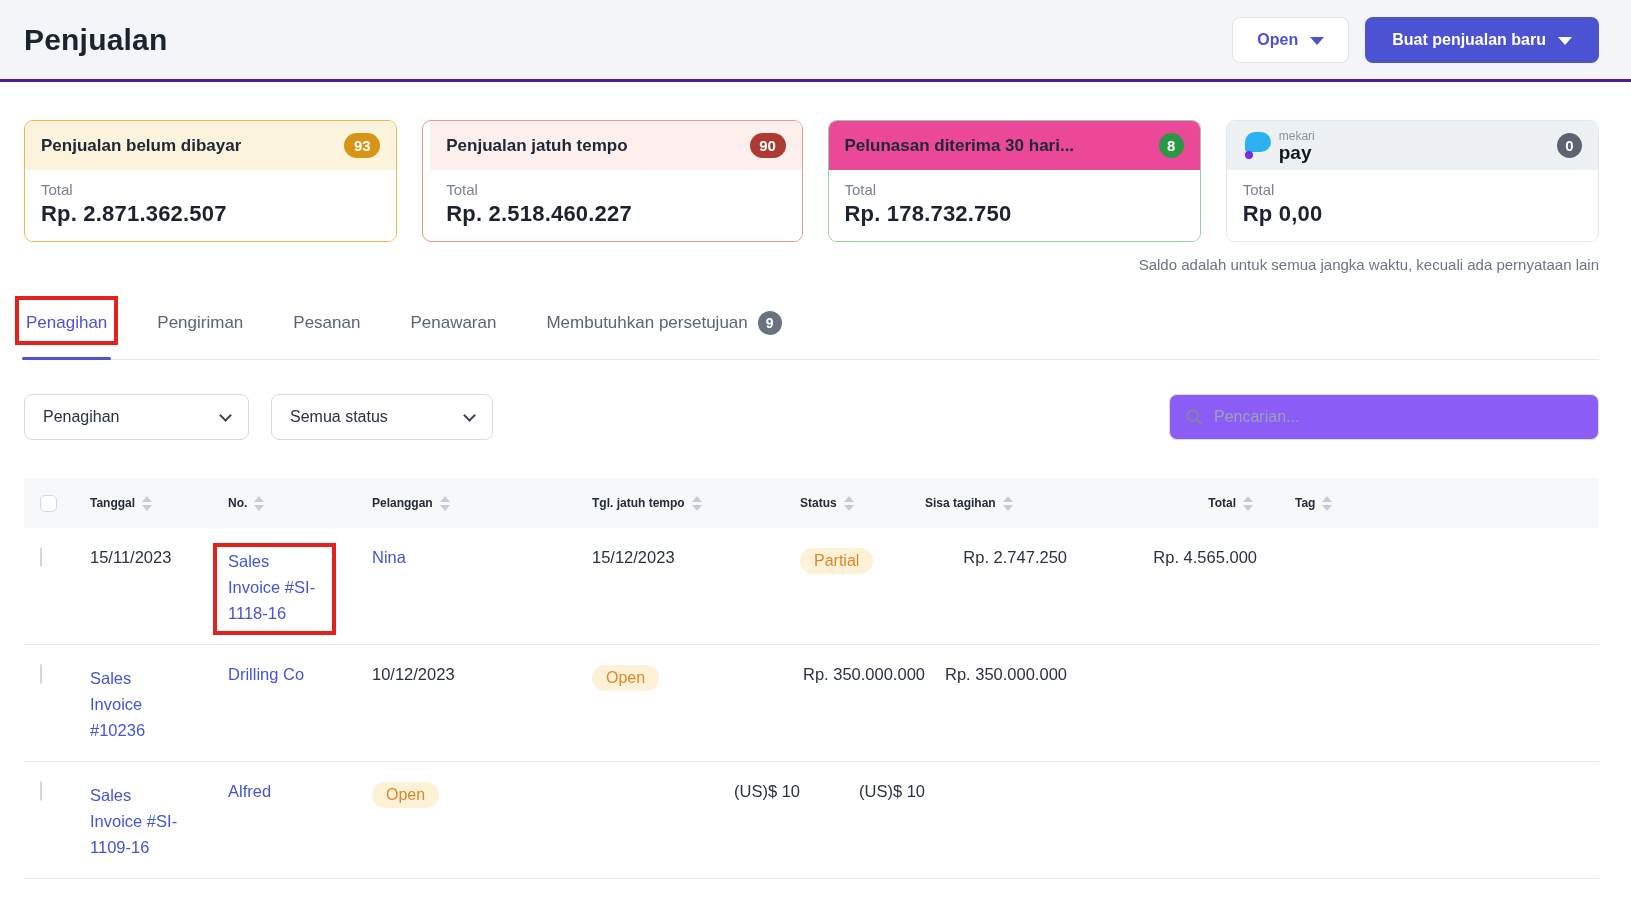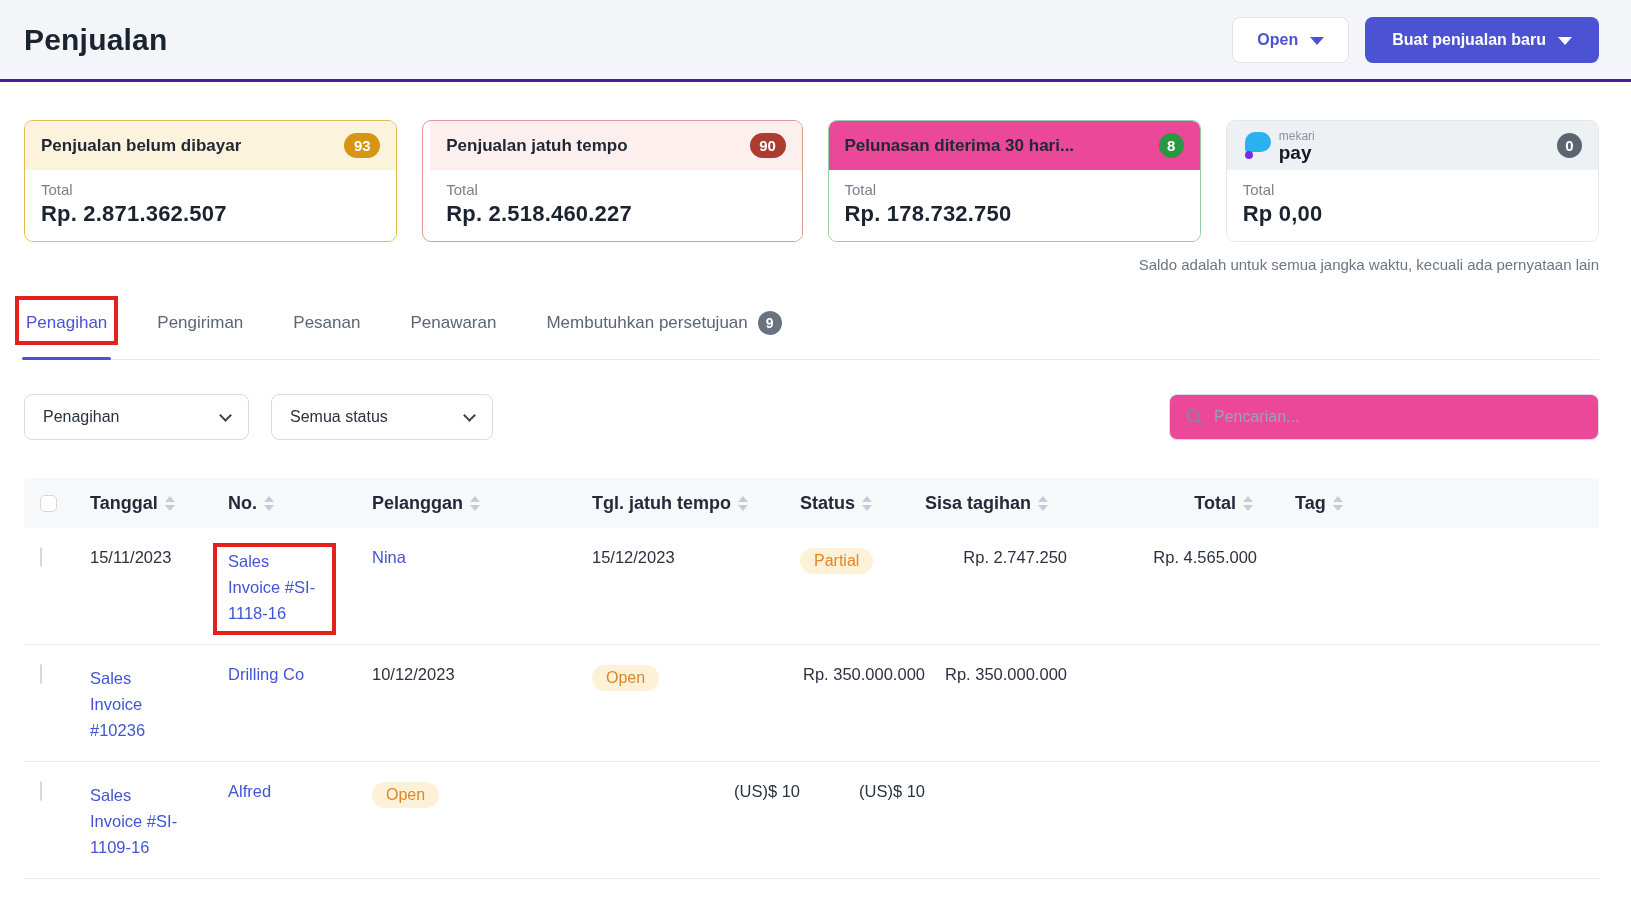--- a/index.html
+++ b/index.html
@@ -66,31 +66,31 @@
   
   .filters { display:flex; align-items:center; margin:34px 32px 0 24px; }
   .select-btn { height:46px; border:1px solid #d8dce2; border-radius:8px; background:#fff;
     display:flex; align-items:center; justify-content:space-between; padding:0 18px;
     font-size:16px; color:#2a3240; cursor:pointer; }
   .select-type { width:225px; margin-right:22px; }
   .select-status { width:222px; }
   .chev { width:9px; height:9px; border-right:2px solid #3c4350; border-bottom:2px solid #3c4350;
     transform:rotate(45deg); margin-top:-4px; }
   .search-wrap { margin-left:auto; width:430px; height:46px; border:1px solid #d8dce2; border-radius:8px;
-    display:flex; align-items:center; padding:0 14px; gap:10px; background:#ec4899; }
+    display:flex; align-items:center; padding:0 14px; gap:10px; background:#8b5cf6; }
   .search-wrap input { border:none; outline:none; font-size:16px; color:#2a3240; flex:1;
     font-family:"Liberation Sans", sans-serif; background:transparent; }
   .search-wrap input::placeholder { color:#9aa3b0; }
 
   
   .table { margin:38px 32px 0 24px; }
   .trow { display:grid;
     grid-template-columns:66px 138px 144px 220px 208px 125px 142px 190px 128px 1fr; }
   .thead { background:#f7f8fa; border-radius:3px; height:50px; align-items:center; }
-  .th { font-size:18px; font-weight:bold; color:#232b39; display:flex; align-items:center; gap:7px; }
+  .th { font-size:12px; font-weight:bold; color:#232b39; display:flex; gap:7px; }
   .th.right { justify-content:flex-end; padding-right:4px; }
   .th.tagcol { padding-left:38px; }
   .sort { display:inline-flex; flex-direction:column; gap:3px; cursor:pointer; }
   .sort i { display:block; width:0; height:0; border-left:5px solid transparent; border-right:5px solid transparent; }
   .sort .up { border-bottom:6px solid #c6ccd5; }
   .sort .dn { border-top:6px solid #c6ccd5; }
   .tbody-row { border-bottom:1px solid #e8eaee; align-items:start; }
   .td { padding-top:20px; padding-bottom:18px; font-size:16.5px; color:#2a3240; position:relative; }
   .td.right { text-align:right; }
   .cb-cell { padding-left:16px; }

